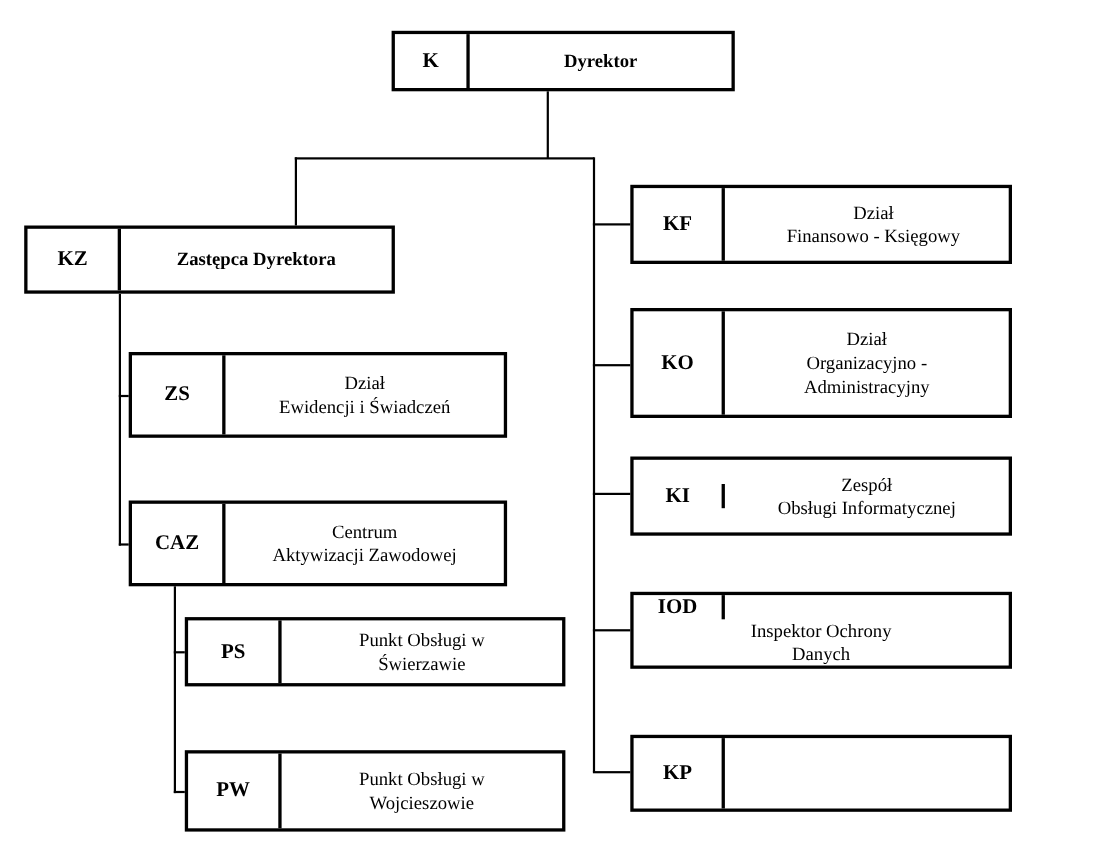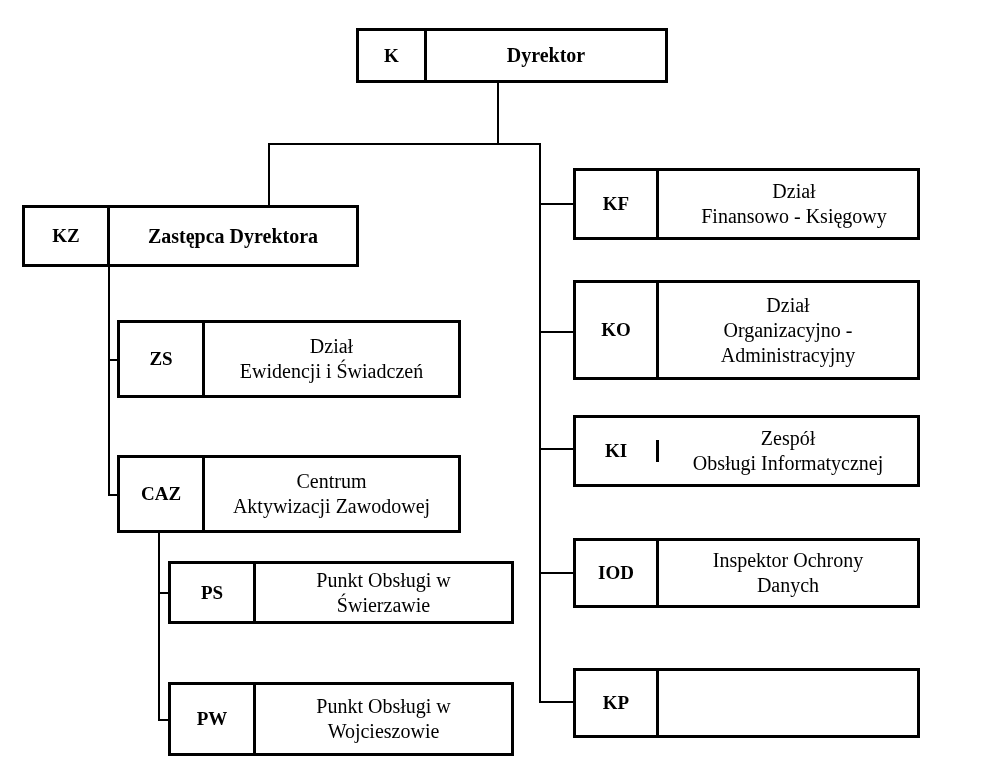--- a/index.html
+++ b/index.html
@@ -35,21 +35,21 @@
     padding: 0 6px;
     white-space: nowrap;
   }
   .node .label {
     flex: 1;
     display: flex;
     align-items: center;
     justify-content: center;
     text-align: center;
     box-sizing: border-box;
-    font-size: 20px;
+    font-size: 17px;
     color: #000000;
     line-height: 1.25;
     padding: 0 6px;
     white-space: pre-line;
   }
   .node.bold .label {
     font-weight: bold;
   }
   .line {
     position: absolute;
@@ -132,21 +132,21 @@
 Organizacyjno -
 Administracyjny</div>
   </div>
 
   <div class="node" style="left:573px; top:415px; width:347px; height:72px;align-items:center;">
     <div class="code" style="width:83px;">KI</div>
     <div class="label">Zespół
 Obsługi Informatycznej</div>
   </div>
 
-  <div class="node" style="left:573px; top:538px; width:347px; height:70px;">
+  <div class="node" style="left:573px; top:538px; width:347px; height:70px;flex-direction:column;">
     <div class="code" style="width:83px;">IOD</div>
     <div class="label">Inspektor Ochrony
 Danych</div>
   </div>
 
   <div class="node" style="left:573px; top:668px; width:347px; height:70px;">
     <div class="code" style="width:83px;">KP</div>
   </div>
 
 </div>

